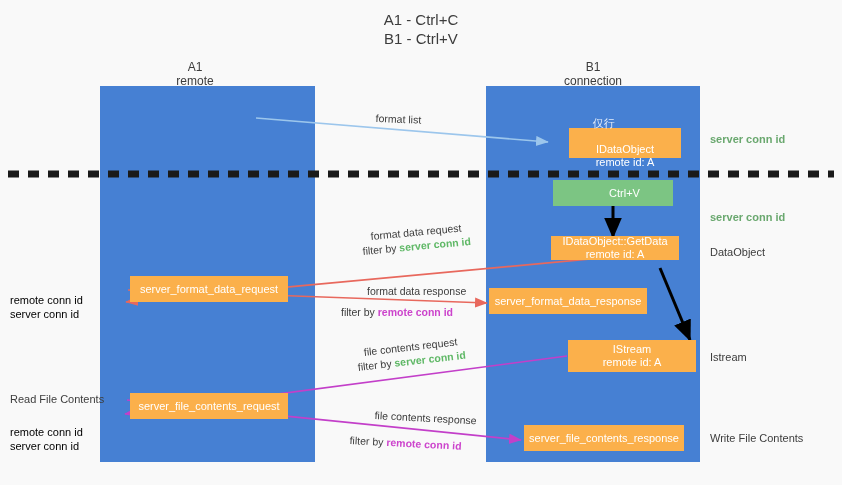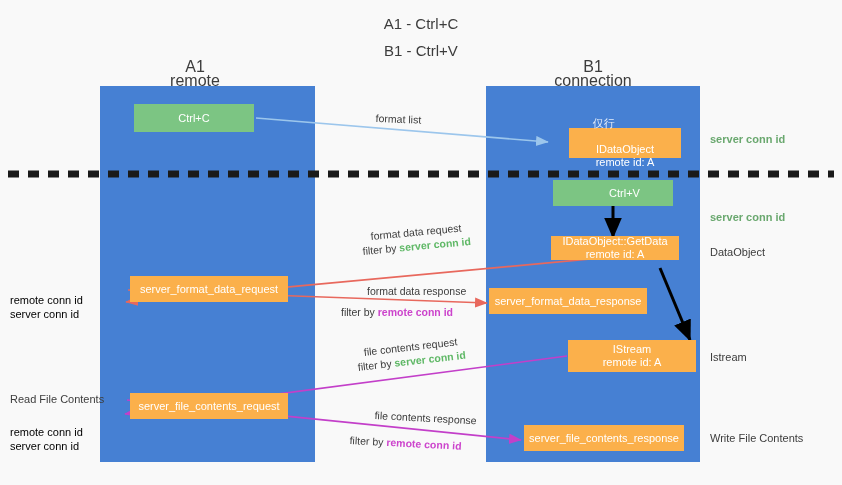--- a/index.html
+++ b/index.html
@@ -16,27 +16,27 @@
     overflow: hidden;
   }
   .title {
     position: absolute;
     left: 0;
     top: 10px;
     width: 842px;
     text-align: center;
     font-size: 15px;
     color: #3c3c3c;
-    line-height: 27px;
+    line-height: 19px;
     white-space: pre-line;
   }
   .col-head {
     position: absolute;
     text-align: center;
-    font-size: 16px;
+    font-size: 12px;
     color: #3c3c3c;
     line-height: 14px;
     white-space: pre-line;
   }
   .panel {
     position: absolute;
     background: #4680d3;
   }
   .node {
     position: absolute;
@@ -130,21 +130,20 @@
 
     <line x1="128" y1="290" x2="487" y2="303" stroke="#E8685D" stroke-width="1.6" marker-end="url(#ah-red)"></line>
 
     <line x1="660" y1="268" x2="690" y2="340" stroke="#000000" stroke-width="3" marker-end="url(#ah-blk)"></line>
 
     <line x1="567" y1="356" x2="125" y2="414" stroke="#C33FC9" stroke-width="1.6" marker-end="url(#ah-mag)"></line>
 
     <line x1="127" y1="400" x2="521" y2="440" stroke="#C33FC9" stroke-width="1.6" marker-end="url(#ah-mag)"></line>
   </svg>
 
-  <div class="node green" style="left:134px; top:104px; width:120px; height:28px;">Ctrl+C</div>
 
   <div class="node orange" style="left:569px; top:128px; width:112px; height:30px;">
     <span class="ghost">
       <span class="g2">仅行</span>
       <span>IDataObject
 remote id: A</span>
     </span>
   </div>
 
   <div class="node green" style="left:553px; top:180px; width:120px; height:26px;padding-left:23px;">Ctrl+V</div>

